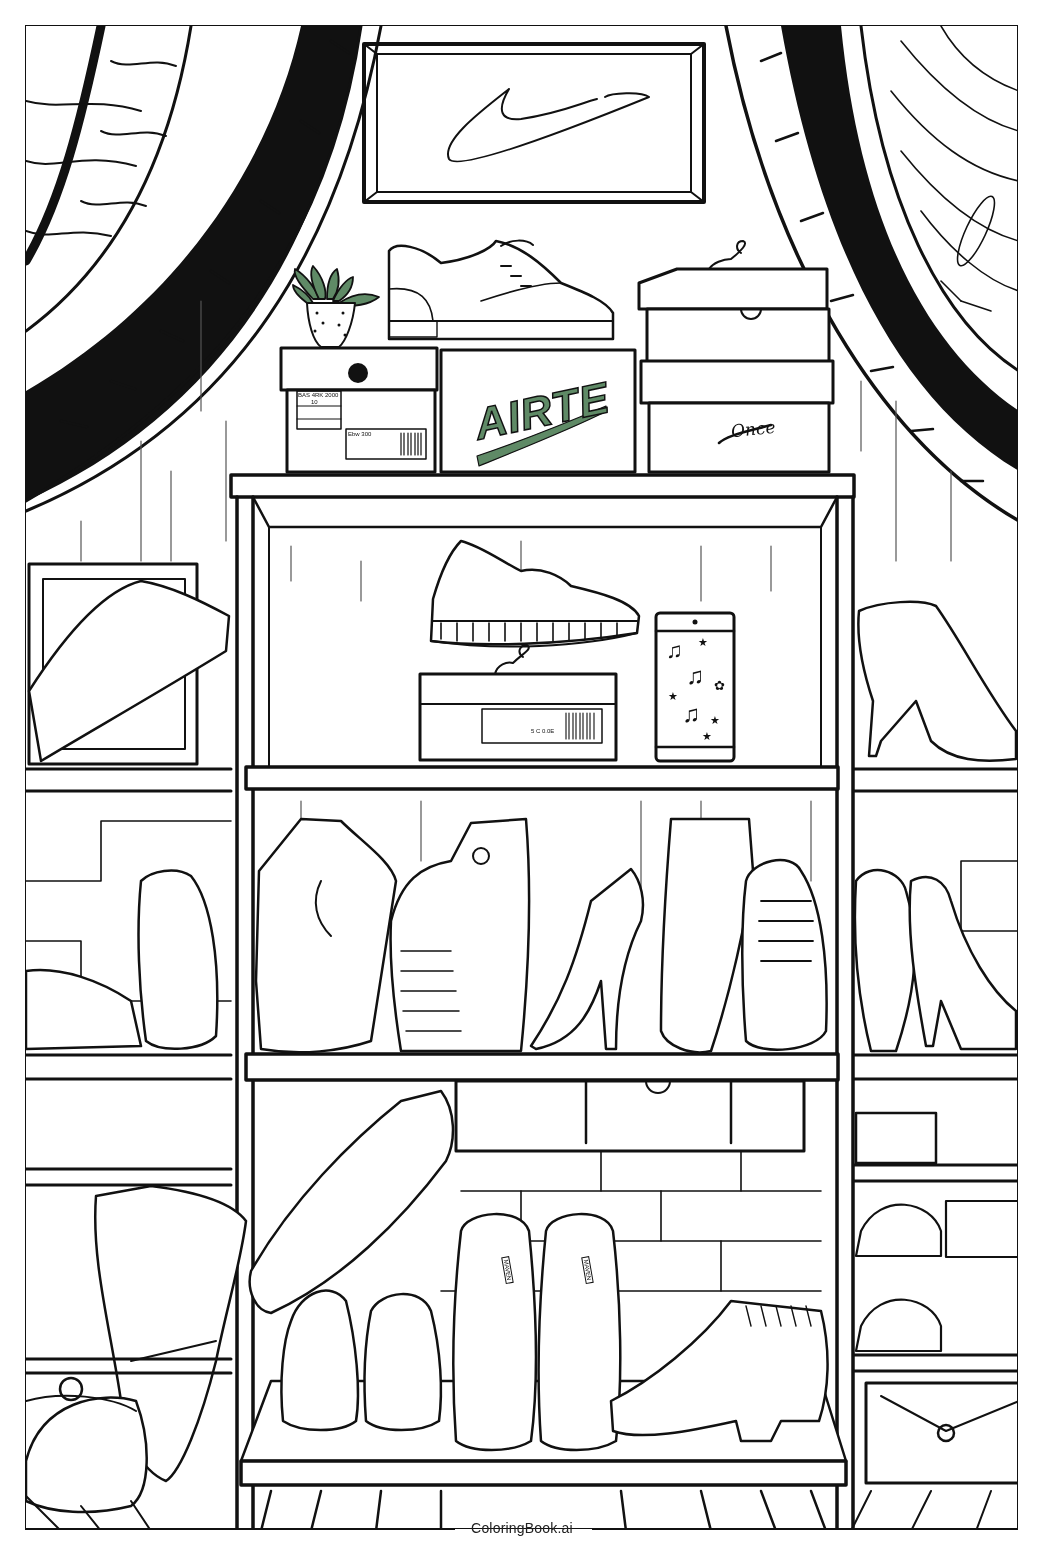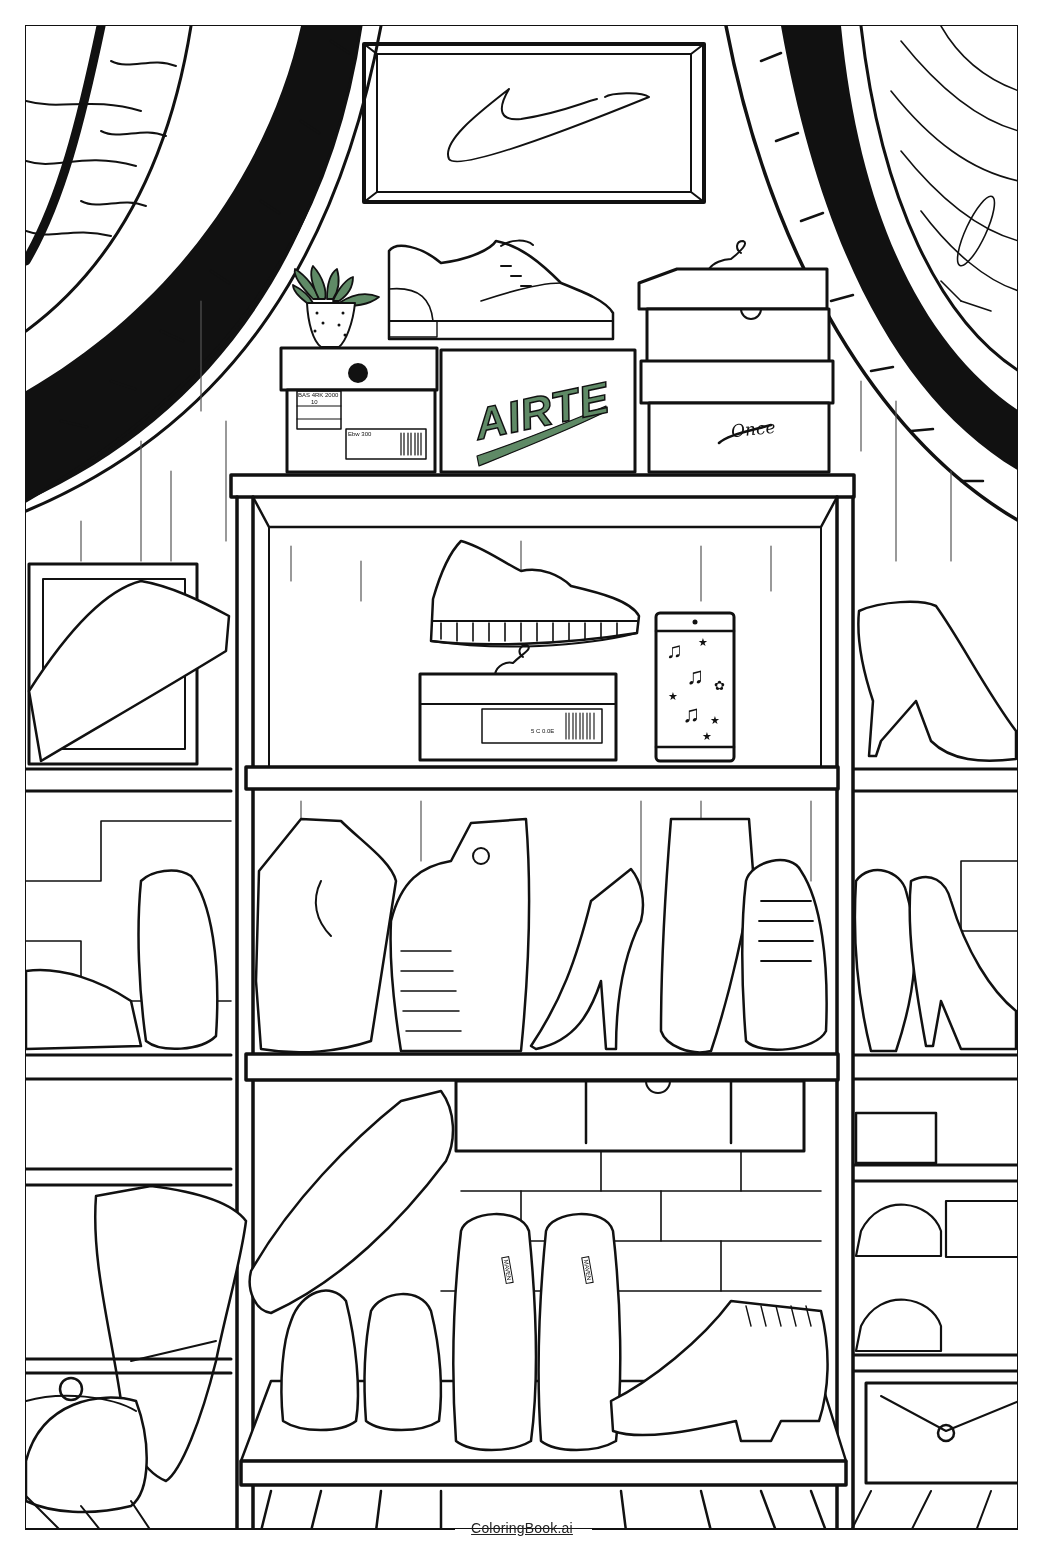--- a/index.html
+++ b/index.html
@@ -6,21 +6,21 @@
   body { width: 1044px; height: 1556px; position: relative; overflow: hidden;
          font-family: "Liberation Sans", sans-serif; }
   #page-frame { position: absolute; left: 25px; top: 25px; width: 993px; height: 1504px;
                 border: 1.5px solid #111; box-sizing: border-box; overflow: hidden; background: #fff; }
   #art { position: absolute; left: 0; top: 0; }
   .label-text { font-family: "Liberation Sans", sans-serif; }
   #footer { position: absolute; left: 0; top: 1522px; width: 1044px; height: 28px; }
   #footer .rule-l { position: absolute; left: 25px; top: 7px; width: 430px; height: 0; border-top: 1.5px solid #111; }
   #footer .rule-r { position: absolute; left: 592px; top: 7px; width: 426px; height: 0; border-top: 1.5px solid #111; }
   #footer .brand { position: absolute; left: 0; width: 1044px; top: -2px; text-align: center;
-                   font-size: 14px; color: #222; letter-spacing: 0.2px; text-decoration: underline; }
+                   font-size: 14px; color: #222; letter-spacing: 0.2px; }
 </style>
 </head>
 <body>
 
 <div id="page-frame">
 <svg id="art" width="993" height="1504" viewBox="25 25 993 1504" xmlns="http://www.w3.org/2000/svg">
   <defs>
     <clipPath id="clipL">
           <rect x="25" y="25" width="993" height="1504"></rect>
         </clipPath>

